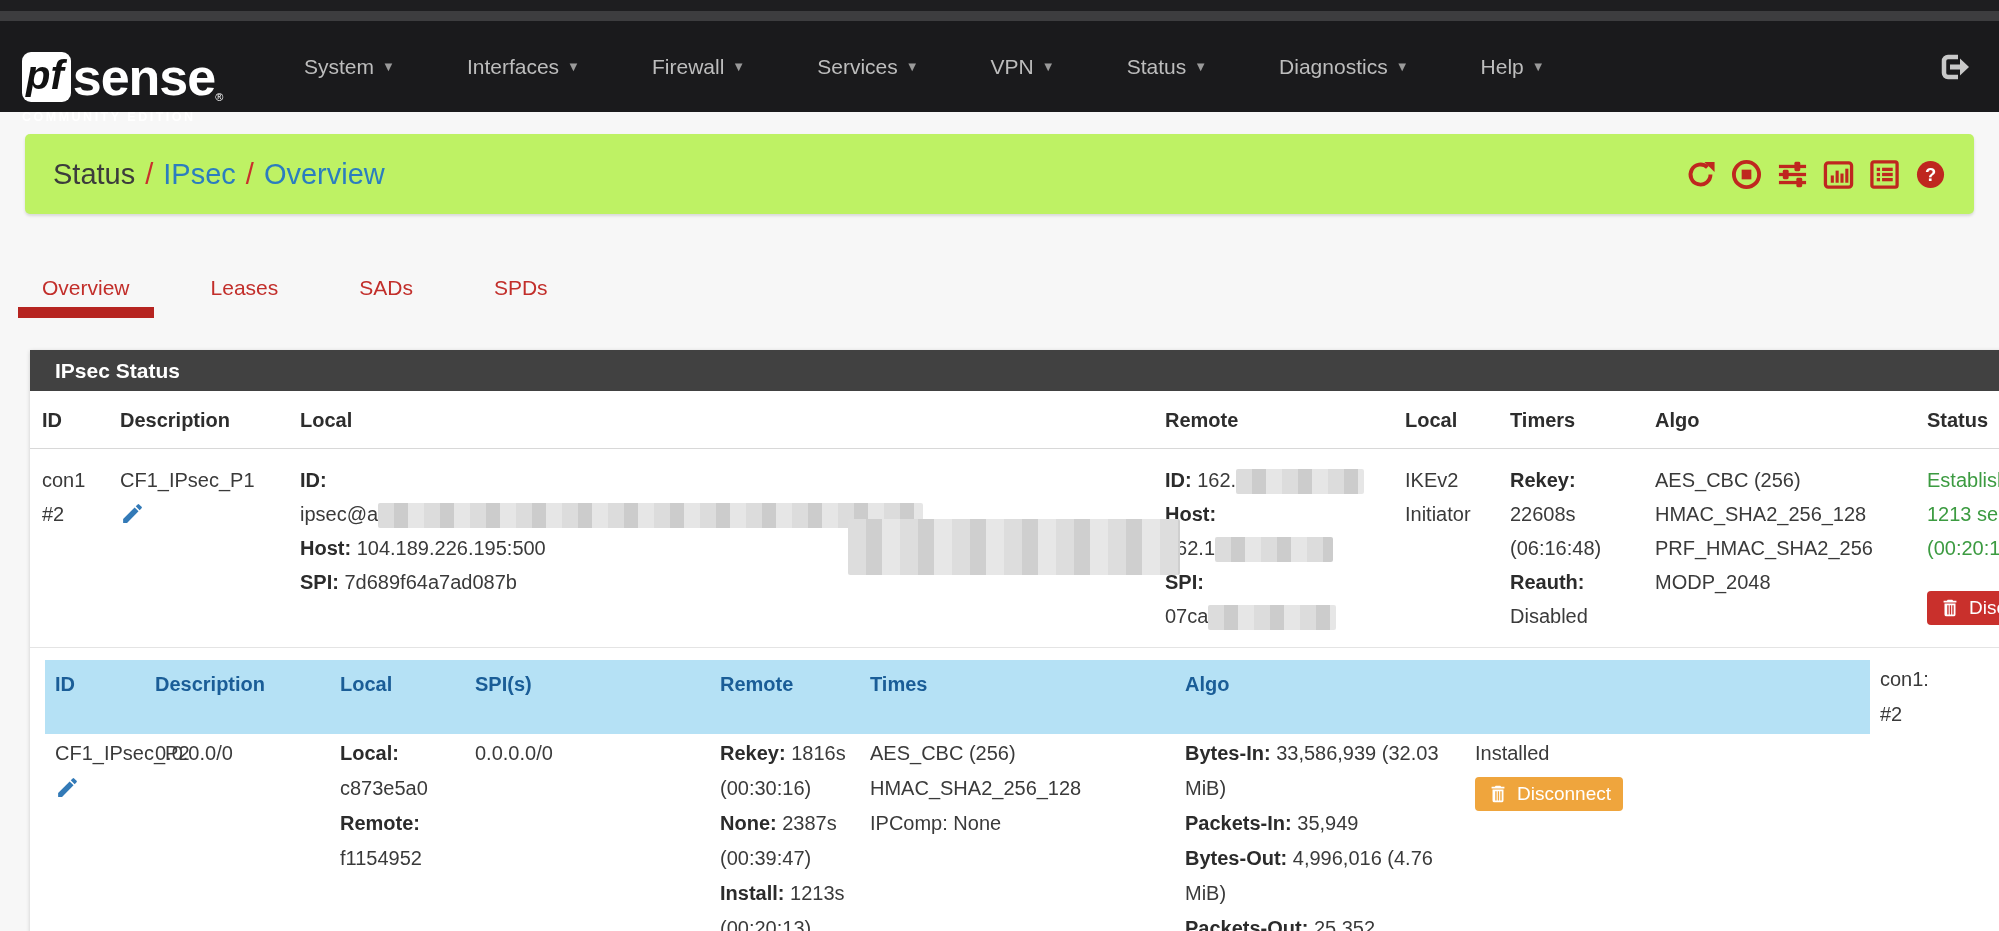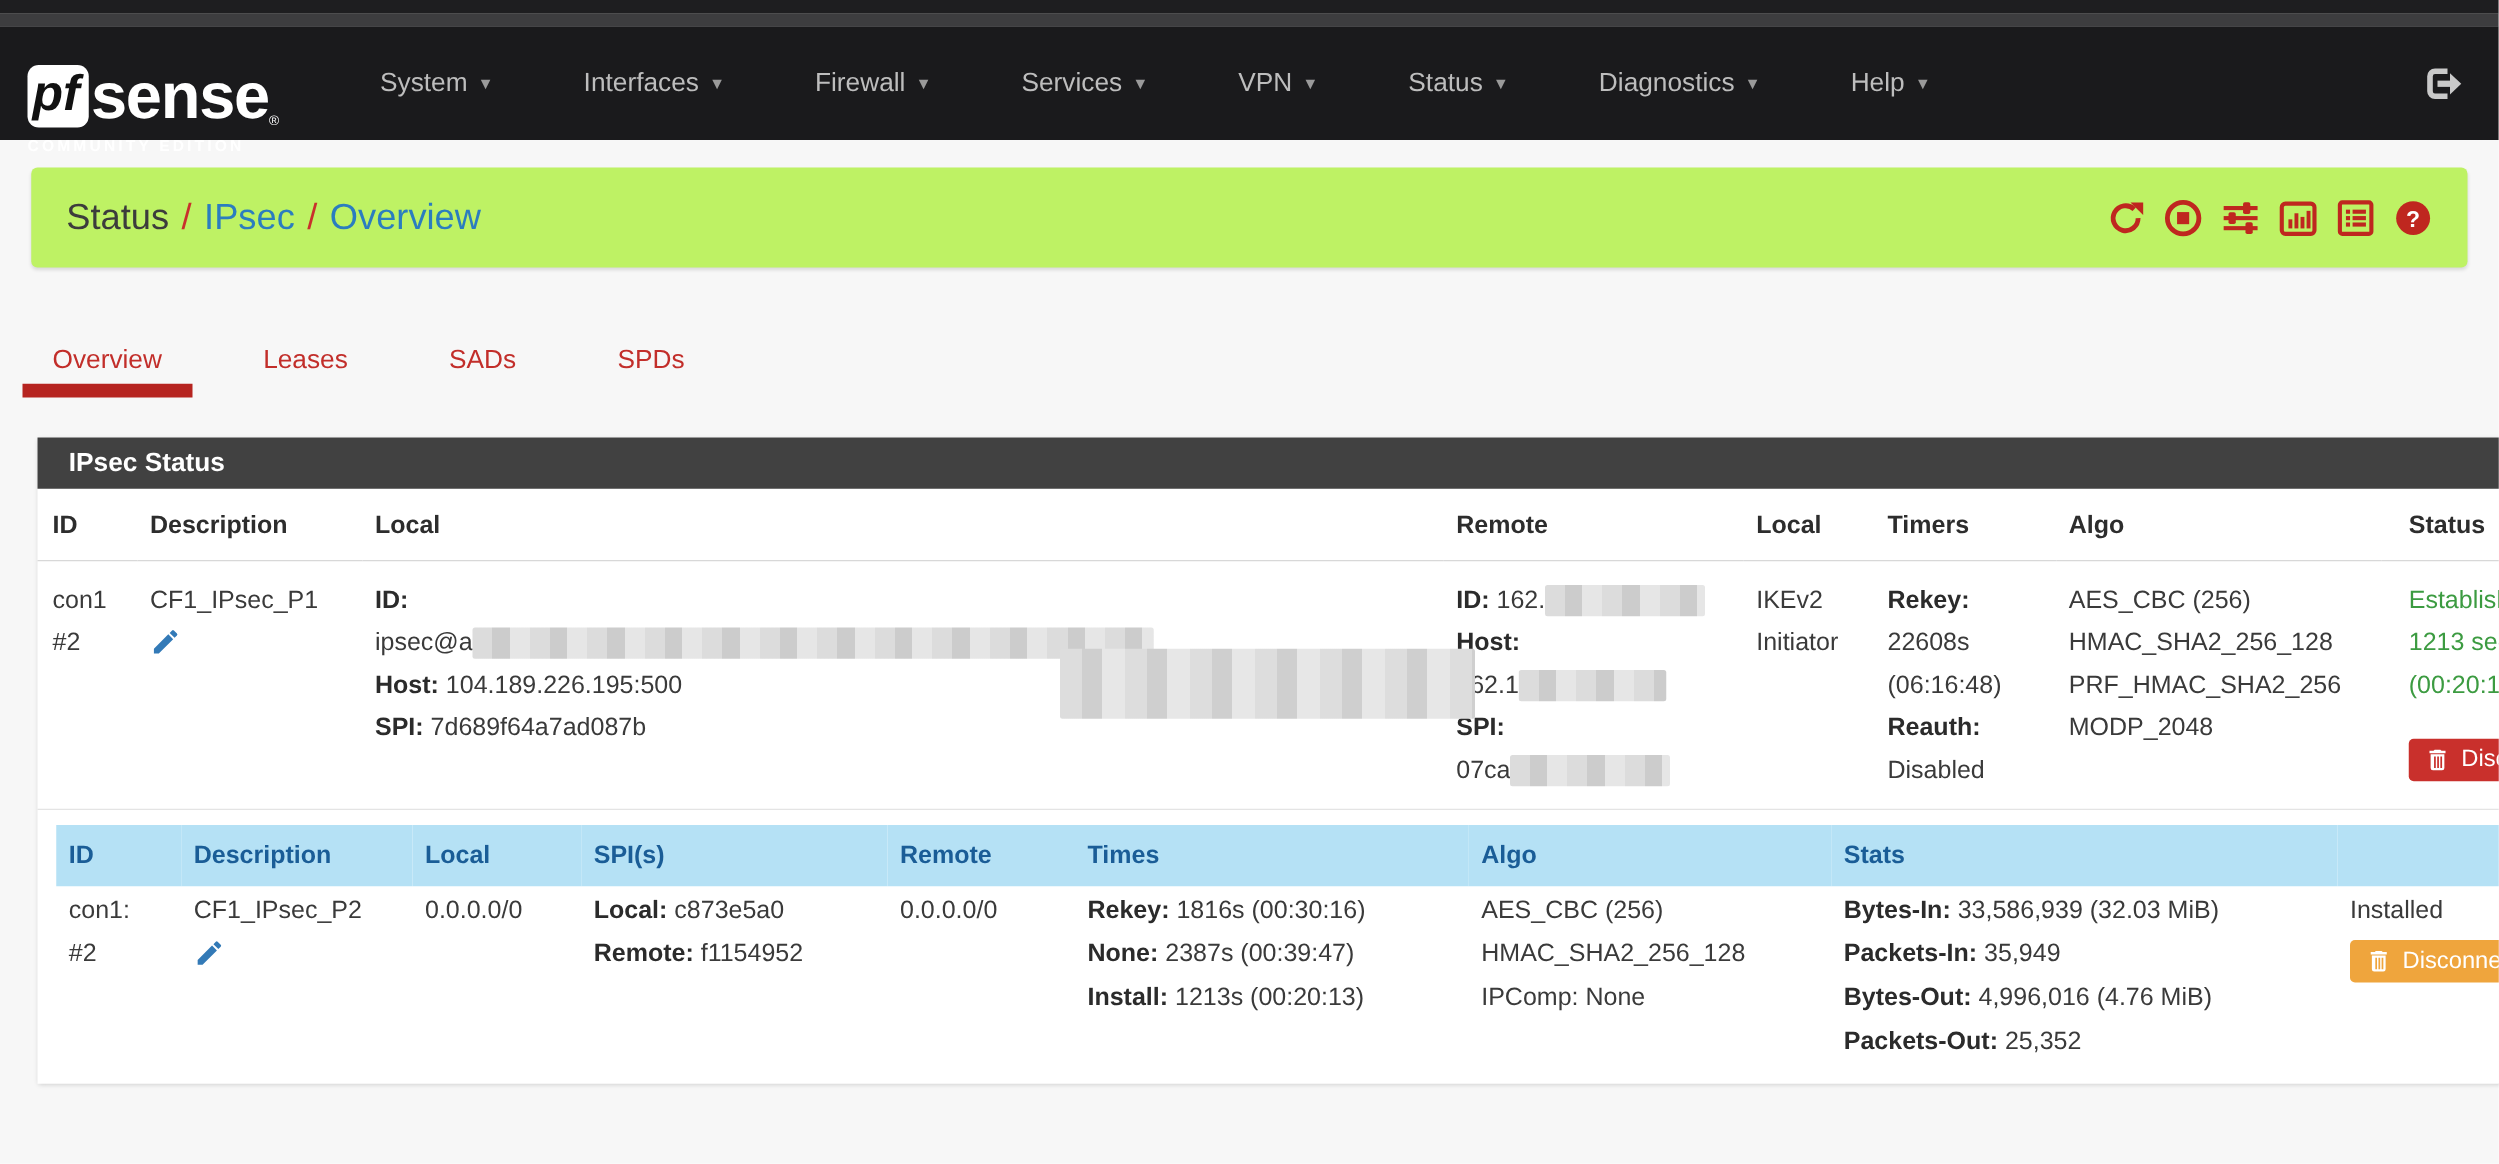--- a/index.html
+++ b/index.html
@@ -278,21 +278,20 @@
 
   <div class="child-wrap">
     <div class="child-grid">
       <div class="bhcell">ID</div>
       <div class="bhcell">Description</div>
       <div class="bhcell">Local</div>
       <div class="bhcell">SPI(s)</div>
       <div class="bhcell">Remote</div>
       <div class="bhcell">Times</div>
       <div class="bhcell">Algo</div>
-      <div class="bhcell">Stats</div>
       <div class="bhcell"></div>
 
       <div class="cell">
         <div>con1:</div>
         <div>#2</div>
       </div>
       <div class="cell">
         <div>CF1_IPsec_P2</div>
         <span class="pencil">
           <svg viewBox="0 0 24 24" width="25" height="25">

